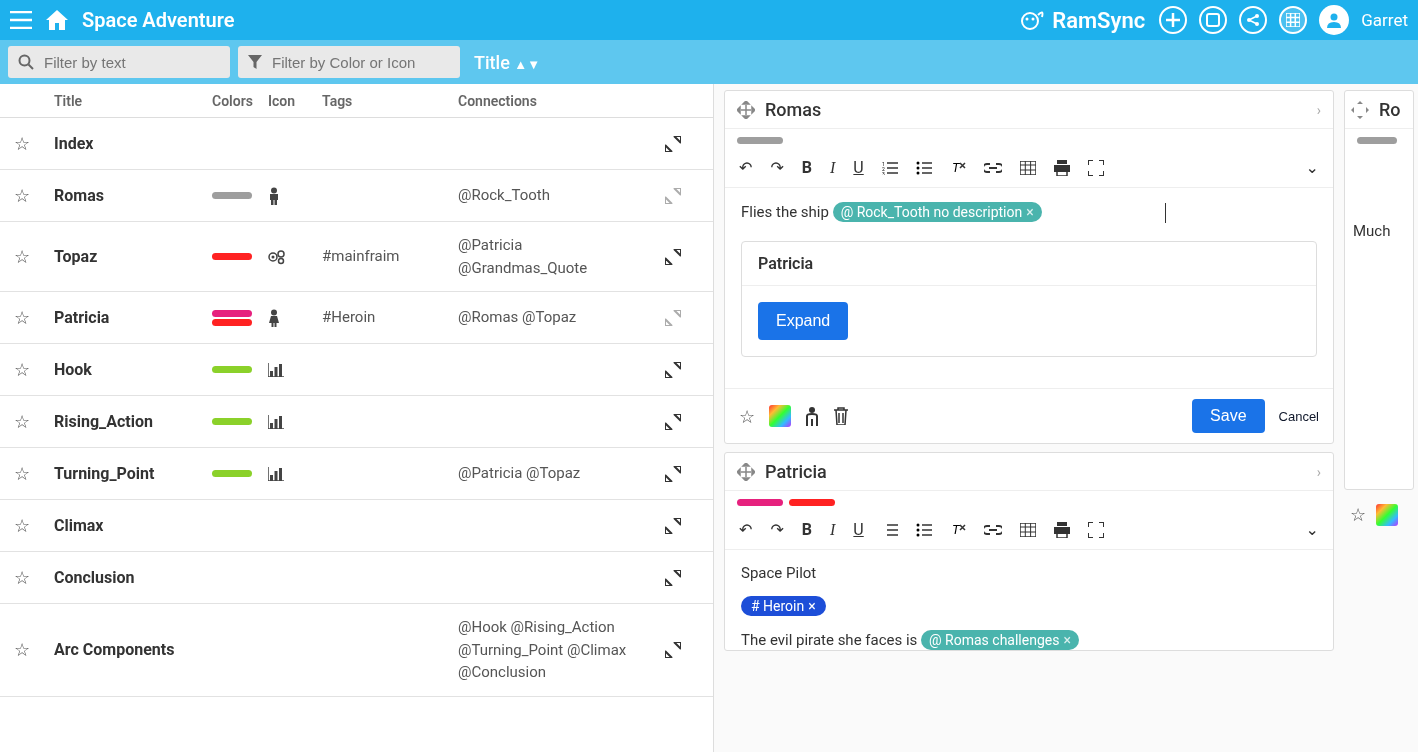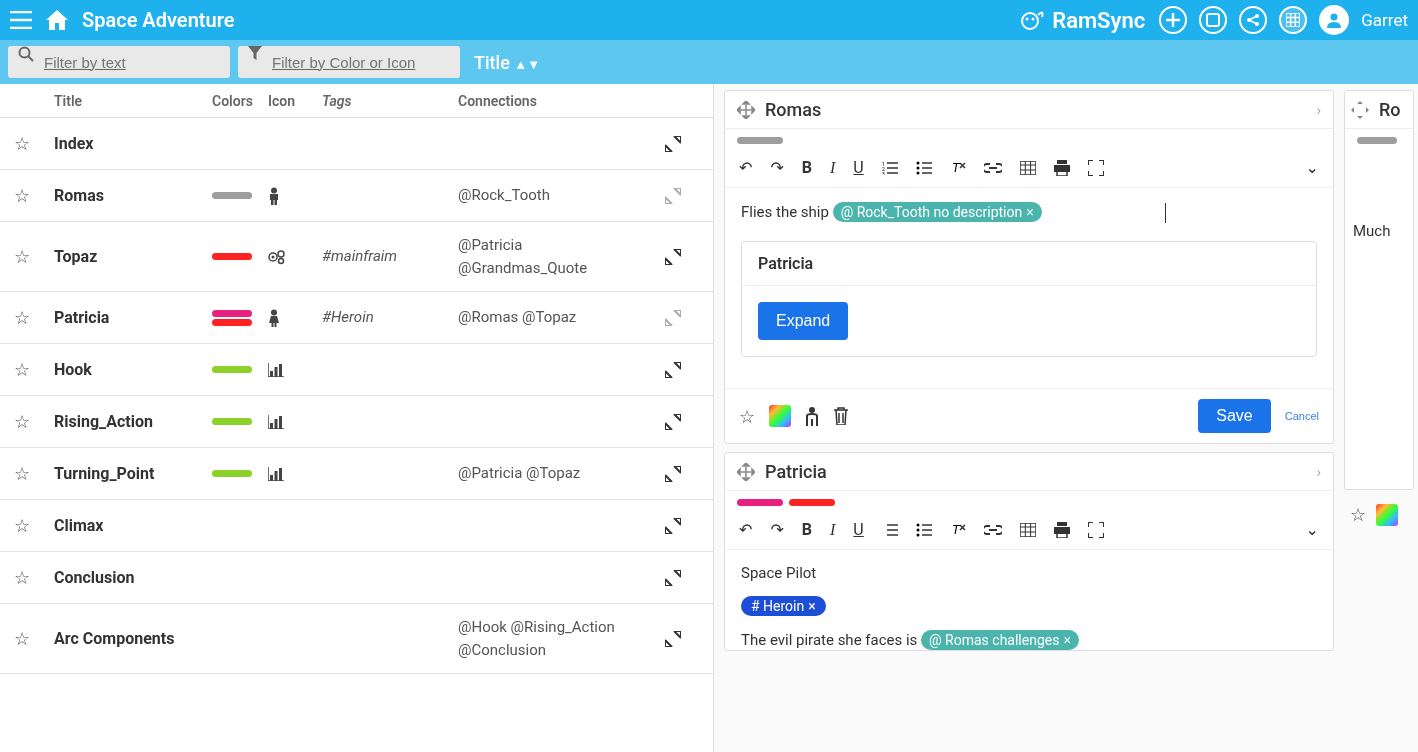--- a/index.html
+++ b/index.html
@@ -6,32 +6,32 @@
 body { font-family: -apple-system, BlinkMacSystemFont, "Segoe UI", Roboto, Helvetica, Arial, sans-serif; font-size: 14px; color: #333; overflow: hidden; width: 1418px; height: 752px; }
 
 .topbar { background: #1eb1ed; height: 40px; display: flex; align-items: center; color: #fff; padding: 0 10px; gap: 14px; }
 .topbar .title { font-size: 20px; font-weight: 600; }
 .topbar .brand { flex: 1; text-align: center; font-size: 22px; font-weight: 600; display: flex; justify-content: flex-end; align-items: center; gap: 6px; }
 .topbar .right { display: flex; align-items: center; gap: 12px; }
 .circ-btn { width: 28px; height: 28px; border: 2px solid #fff; border-radius: 50%; display: flex; align-items: center; justify-content: center; cursor: pointer; }
 .circ-btn.filled { border: none; background: #fff; color: #1eb1ed; width: 30px; height: 30px; }
 
 .filterbar { background: #5ec7ef; height: 44px; display: flex; align-items: center; padding: 0 8px; gap: 8px; }
-.fbox { background: #e9e9e9; border-radius: 3px; height: 32px; display: flex; padding: 0 10px; gap: 10px; color: #666; text-decoration: underline; }
+.fbox { background: #e9e9e9; border-radius: 3px; height: 32px; display: flex; align-items: center; padding: 0 10px; gap: 10px; color: #666; }
 .fbox input { border: none; background: transparent; outline: none; font-size: 15px; width: 160px; color: #666; }
 .sort { color: #fff; font-size: 18px; padding-left: 6px; font-weight: 500; }
 
 .main { display: flex; height: calc(752px - 84px); }
 .left { width: 714px; overflow: auto; border-right: 1px solid #ddd; }
 .head-row { display: flex; padding: 0 14px; height: 34px; align-items: center; color: #666; font-weight: 600; font-size: 14px; border-bottom: 1px solid #ddd; }
 .c-star { width: 40px; }
 .c-title { width: 158px; }
 .c-col { width: 56px; }
 .c-icon { width: 54px; }
-.c-tags { width: 136px; font-style: italic; }
+.c-tags { width: 136px; }
 .c-conn { flex: 1; }
 .c-exp { width: 34px; text-align: right; }
 
 .row { display: flex; padding: 12px 14px; border-bottom: 1px solid #e2e2e2; align-items: center; min-height: 52px; }
 .row .c-title { font-weight: 700; font-size: 16px; }
 .row .c-tags, .row .c-conn { font-size: 15px; color: #555; line-height: 1.5; }
 .star-o { font-size: 18px; color: #555; cursor: pointer; }
 .color-pill { width: 40px; height: 7px; border-radius: 4px; display: block; margin: 2px 0; }
 .ic { font-size: 15px; color: #444; }
 .expand-i { font-size: 16px; color: #333; cursor: pointer; }
@@ -53,21 +53,21 @@
 .mention .x { cursor: pointer; opacity: 0.8; }
 .mention-b { background: #1d4ed8; color: #fff; border-radius: 12px; padding: 2px 10px; display: inline-flex; align-items: center; gap: 4px; font-size: 14px; }
 .subcard { border: 1px solid #ddd; border-radius: 4px; margin-top: 18px; }
 .subcard-h { padding: 12px 16px; font-weight: 600; font-size: 16px; border-bottom: 1px solid #eee; }
 .subcard-b { padding: 16px; }
 .btn { border: none; border-radius: 4px; padding: 10px 18px; font-size: 16px; cursor: pointer; font-weight: 500; }
 .btn-primary { background: #1a73e8; color: #fff; }
 .card-f { display: flex; align-items: center; gap: 14px; padding: 10px 14px; border-top: 1px solid #eee; }
 .card-f .spacer { flex: 1; }
 .btn-save { background: #1a73e8; color: #fff; border-radius: 4px; padding: 8px 18px; border: none; font-size: 16px; cursor: pointer; }
-.btn-cancel { background: none; border: none; font-size: 11px; color: #3b82f6; cursor: pointer; }
+.btn-cancel { background: none; border: none; font-size: 13px; color: #0f172a; cursor: pointer; }
 .rainbow { width: 22px; height: 22px; border-radius: 3px; background: linear-gradient(135deg, #f33 0%, #fb3 25%, #3f3 50%, #3bf 75%, #b3f 100%); }
 svg { display: block; }
 .cursor-caret { border-left: 1px solid #333; height: 20px; display: inline-block; vertical-align: middle; margin-left: 120px; }
 </style>
 </head>
 <body>
 
 <div class="topbar">
   <div style="cursor:pointer">
     <svg width="22" height="18" viewBox="0 0 22 18">
@@ -328,20 +328,21 @@
               </svg></span></div>
         </div>
         <div class="row">
     <div class="c-star"><span class="star-o">☆</span></div>
     <div class="c-title">Arc Components</div>
     <div class="c-col"></div>
     <div class="c-icon ic"></div>
     <div class="c-tags"></div>
     <div class="c-conn">
             <div>@Hook @Rising_Action</div>
+            <div>@Turning_Point @Climax</div>
             <div>@Conclusion</div>
           </div>
     <div class="c-exp"><span class="expand-i "><svg width="16" height="16" viewBox="0 0 16 16">
                 <path d="M9 0h7v7M9 0l7 7M7 16H0V9M7 16L0 9" stroke="#333" stroke-width="2" fill="none"></path>
               </svg></span></div>
         </div>
       </div>
   </div>
 
   <div class="right-panels">

